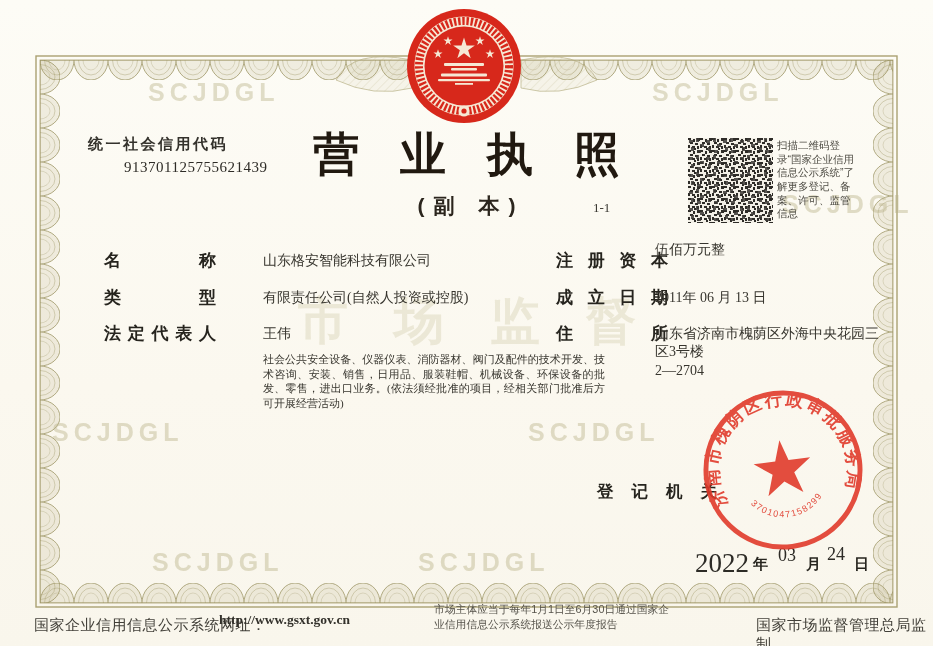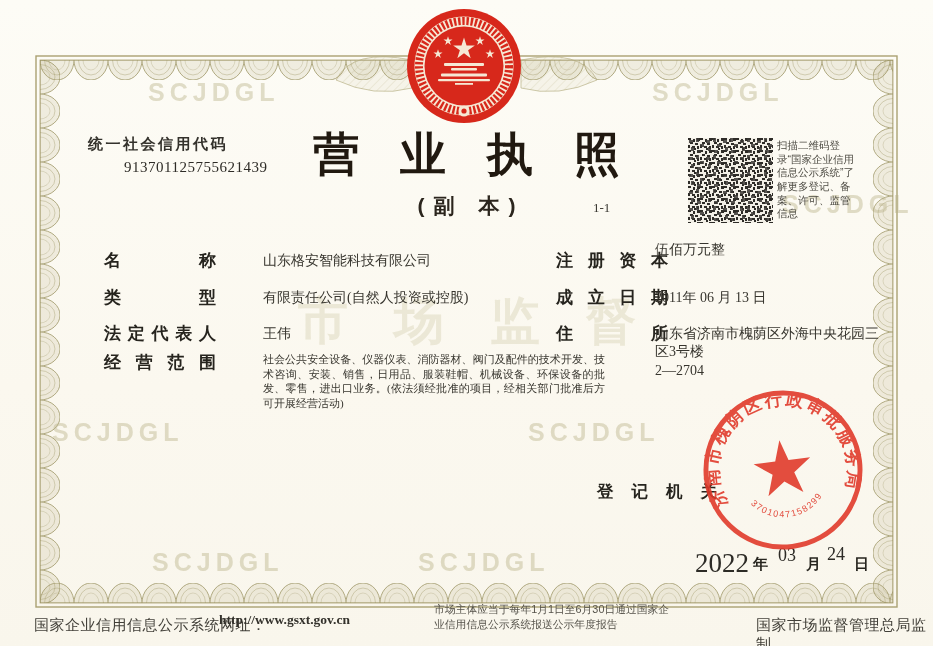--- a/index.html
+++ b/index.html
@@ -162,21 +162,20 @@
 
   <div class="flabel" style="left:88px;top:249px">名称</div>
   <div class="fvalue" style="left:263px;top:252px">山东格安智能科技有限公司</div>
 
   <div class="flabel" style="left:88px;top:286px">类型</div>
   <div class="fvalue" style="left:263px;top:289px">有限责任公司(自然人投资或控股)</div>
 
   <div class="flabel" style="left:88px;top:322px">法定代表人</div>
   <div class="fvalue" style="left:263px;top:325px">王伟</div>
 
-  <div class="flabel" style="left:88px;top:351px">经营范围</div>
   <div class="fvalue scope" style="left:263px;top:352px">社会公共安全设备、仪器仪表、消防器材、阀门及配件的技术开发、技术咨询、安装、销售，日用品、服装鞋帽、机械设备、环保设备的批发、零售，进出口业务。(依法须经批准的项目，经相关部门批准后方可开展经营活动)</div>
 
   <div class="flabel" style="left:540px;top:249px">注册资本</div>
   <div class="fvalue" style="left:655px;top:241px">伍佰万元整</div>
 
   <div class="flabel" style="left:540px;top:286px">成立日期</div>
   <div class="fvalue" style="left:655px;top:289px">2011年 06 月 13 日</div>
 
   <div class="flabel" style="left:540px;top:322px">住所</div>
   <div class="fvalue addr" style="left:655px;top:325px">山东省济南市槐荫区外海中央花园三区3号楼

